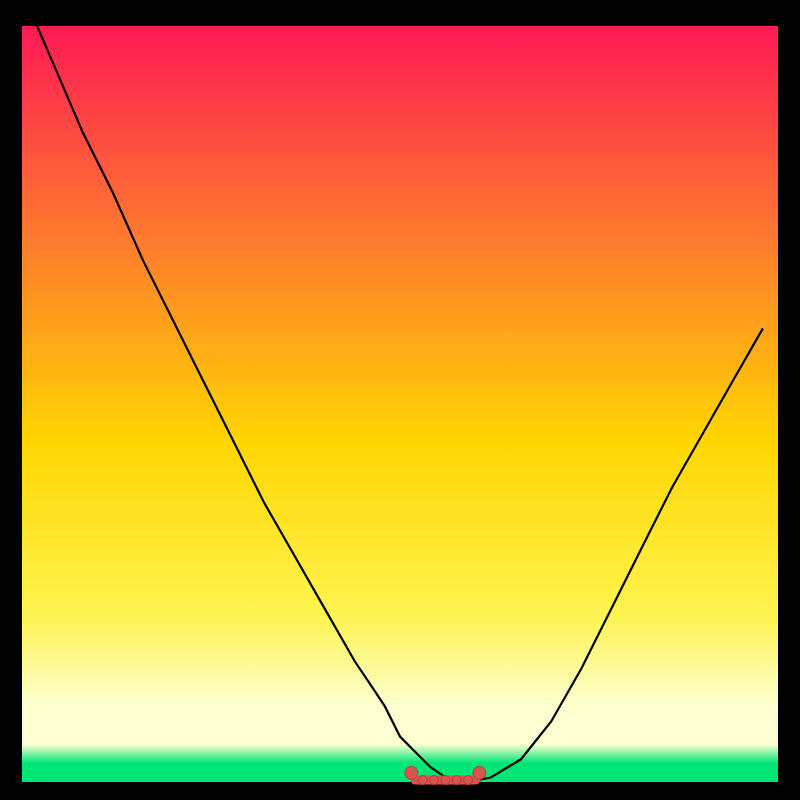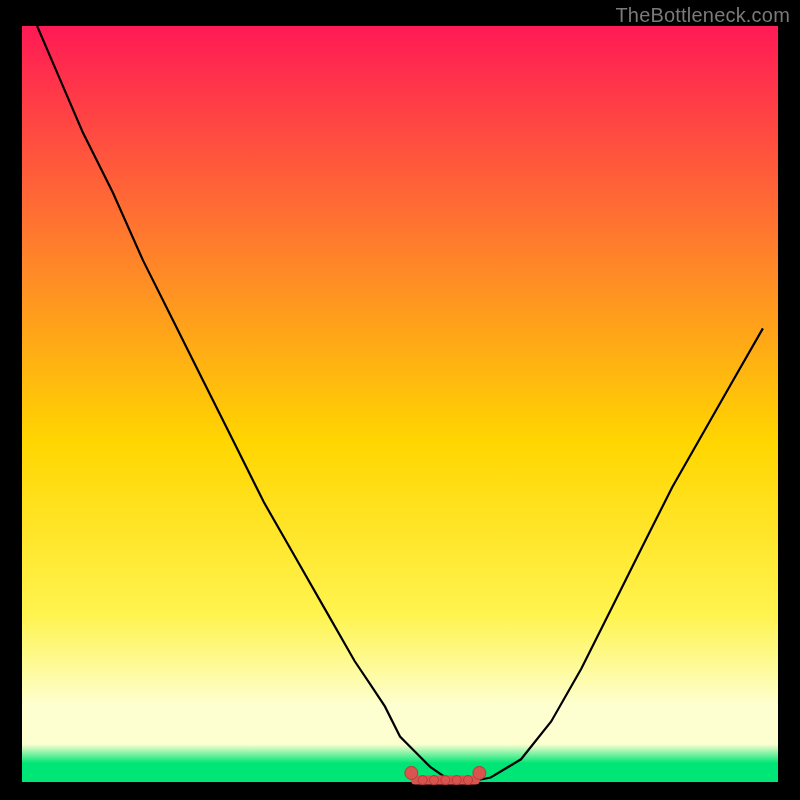--- a/index.html
+++ b/index.html
@@ -24,21 +24,20 @@
     font-size: 20px;
     letter-spacing: 0.2px;
     z-index: 3;
   }
   svg { display: block; }
 </style>
 </head>
 <body>
 
 <div class="canvas">
-  <div class="attribution">TheBottleneck.com</div>
 
   <svg id="plot" width="800" height="800" viewBox="0 0 800 800">
     <defs>
       <linearGradient id="heat" x1="0" y1="0" x2="0" y2="1">
         <stop id="g0" offset="0%" stop-color="#ff1a55"></stop>
         <stop id="g1" offset="28%" stop-color="#ff7a2e"></stop>
         <stop id="g2" offset="55%" stop-color="#ffd600"></stop>
         <stop id="g3" offset="78%" stop-color="#fff450"></stop>
         <stop id="g4" offset="90%" stop-color="#fdffd1"></stop>
         <stop id="g5" offset="95%" stop-color="#fdffd1"></stop>

